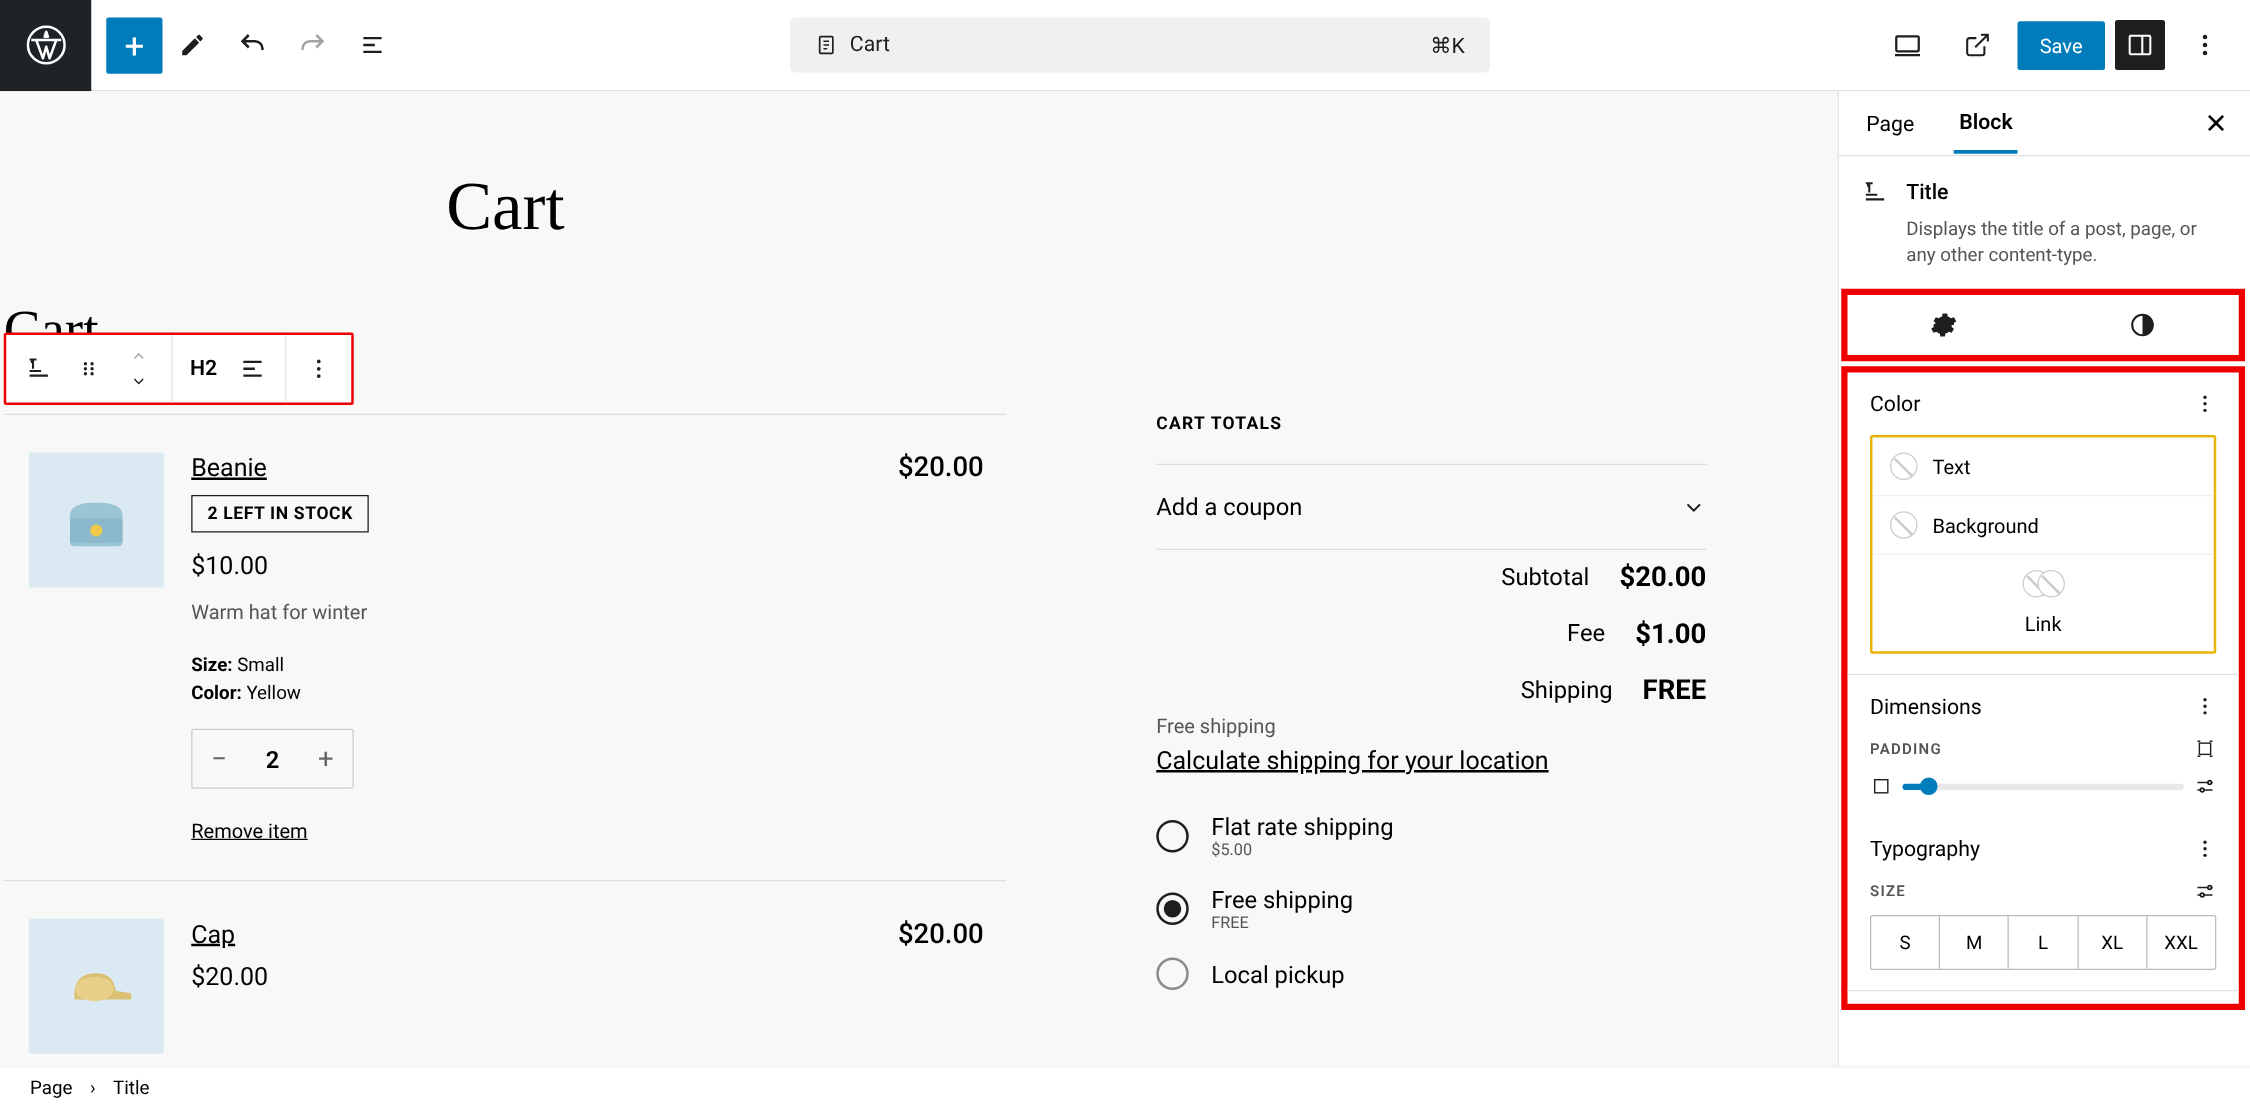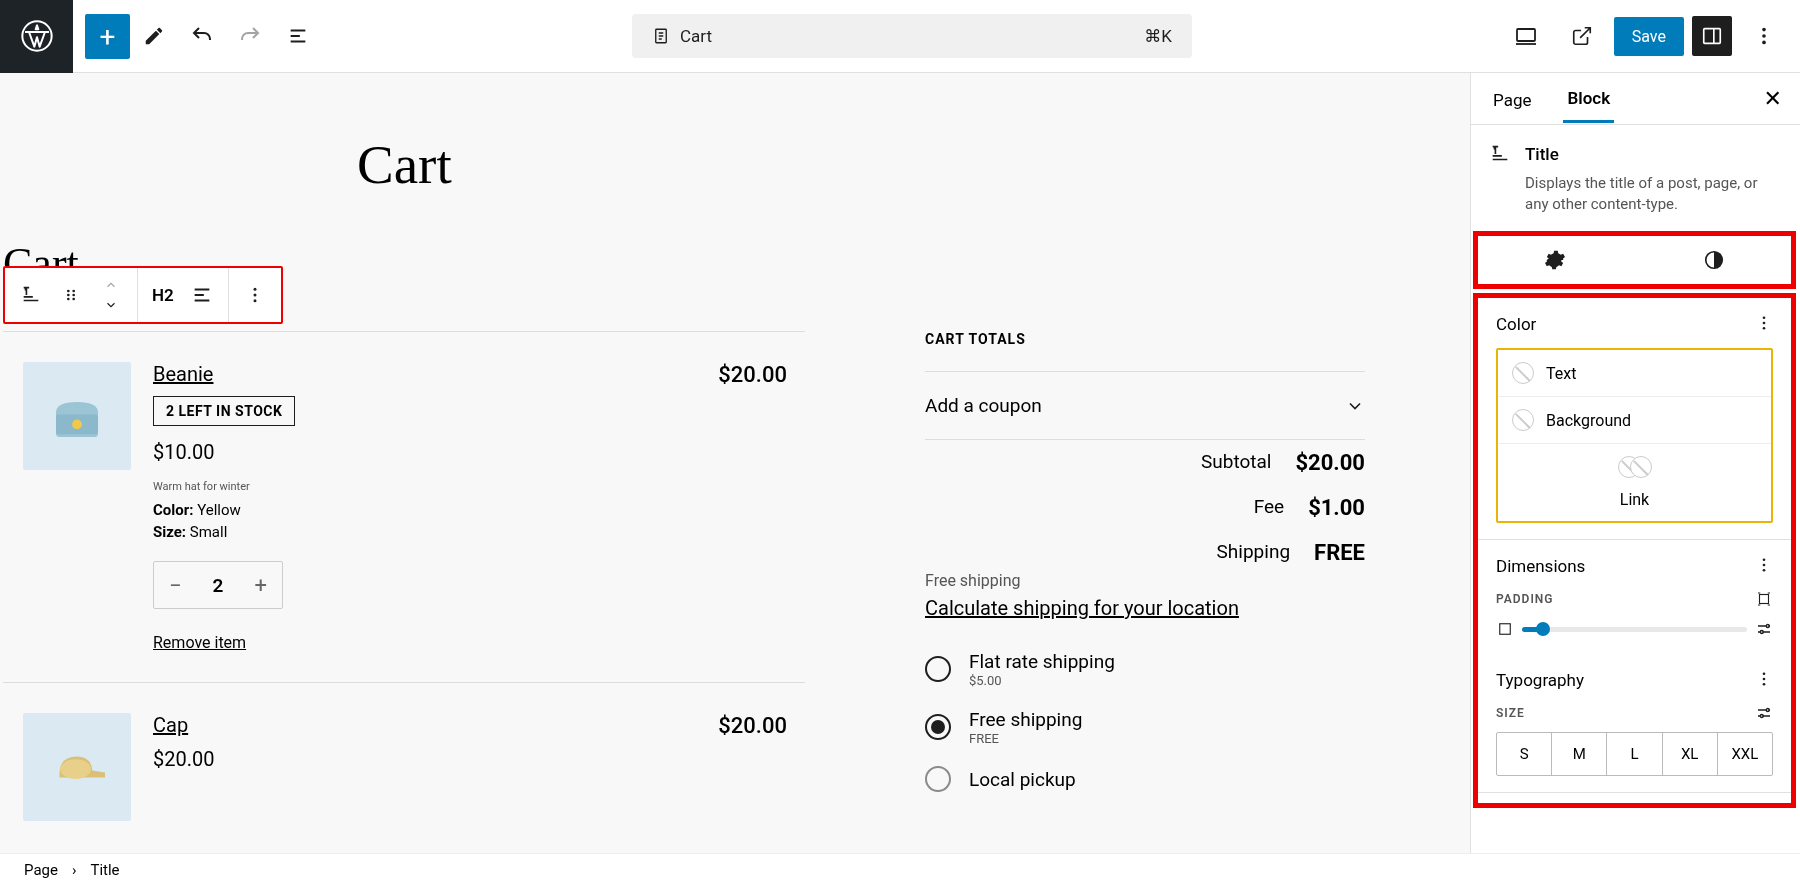--- a/index.html
+++ b/index.html
@@ -35,21 +35,21 @@
 .cart-left { flex:1; max-width:880px; }
 .cart-header { display:flex; padding:0 0 14px 20px; }
 .cart-header .ph { font-size:15px; font-weight:700; letter-spacing:1px; }
 .cart-header .th { font-size:15px; font-weight:700; letter-spacing:1px; margin-left:auto; margin-right:18px; }
 .cart-row { display:flex; padding:30px 18px 30px 20px; border-top:1px solid #ddd; }
 .thumb { width:108px; height:108px; background:#dbeaf2; border-radius:2px; display:flex; align-items:center; justify-content:center; flex-shrink:0; }
 .detail { margin-left:22px; flex:1; }
 .pname { font-size:20px; text-decoration:underline; margin-bottom:10px; display:inline-block; }
 .stock-badge { display:inline-block; border:1.5px solid #1e1e1e; padding:6px 12px; font-size:14px; font-weight:700; letter-spacing:0.5px; margin-bottom:14px; }
 .price { font-size:20px; margin-bottom:16px; }
-.desc { font-size:11px; color:#555; margin-bottom:8px; }
+.desc { font-size:16px; color:#555; margin-bottom:24px; }
 .attr { font-size:15px; margin-bottom:4px; }
 .attr b { font-weight:700; }
 .qty { display:flex; align-items:center; border:1.5px solid #ccc; width:130px; height:48px; margin-top:20px; border-radius:2px; }
 .qty button { flex:1; background:none; border:none; font-size:22px; cursor:pointer; color:#666; }
 .qty .val { flex:1; text-align:center; font-size:19px; font-weight:600; }
 .remove { display:inline-block; margin-top:24px; font-size:16px; text-decoration:underline; }
 .total-col { font-size:22px; font-weight:500; }
 
 .cart-right { width:440px; }
 .ct-title { font-size:14px; font-weight:700; letter-spacing:1px; margin-bottom:24px; }
@@ -239,22 +239,22 @@
                   <path d="M20 45 Q20 30 50 30 Q80 30 80 45 L80 75 Q80 80 75 80 L25 80 Q20 80 20 75 Z" fill="#9bc4d4"></path>
                   <rect x="20" y="48" width="60" height="28" rx="3" fill="#8bb8ca"></rect>
                   <circle cx="50" cy="62" r="7" fill="#f0c94a"></circle>
                 </svg>
             </div>
             <div class="detail">
               <a class="pname">Beanie</a><br>
               <span class="stock-badge">2 LEFT IN STOCK</span>
               <div class="price">$10.00</div>
               <div class="desc">Warm hat for winter</div>
+              <div class="attr"><b>Size:</b><span> Small</span></div>
               <div class="attr"><b>Color:</b><span> Yellow</span></div>
-              <div class="attr"><b>Size:</b><span> Small</span></div>
               <div class="qty">
                 <button>−</button>
                 <span class="val">2</span>
                 <button>+</button>
               </div>
               <a class="remove">Remove item</a>
             </div>
             <div class="total-col">$20.00</div>
           </div>
           <div class="cart-row">

